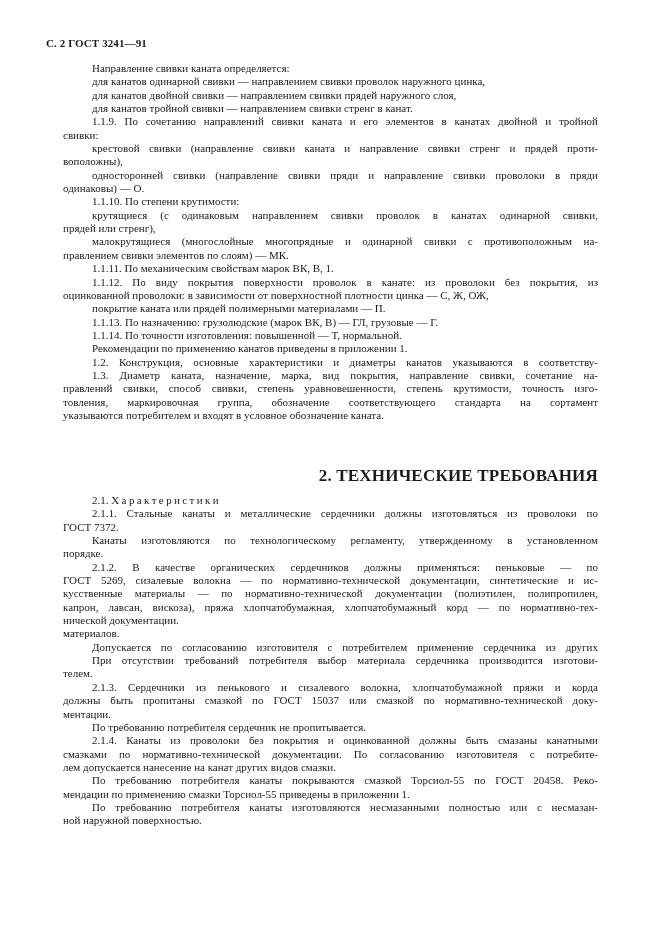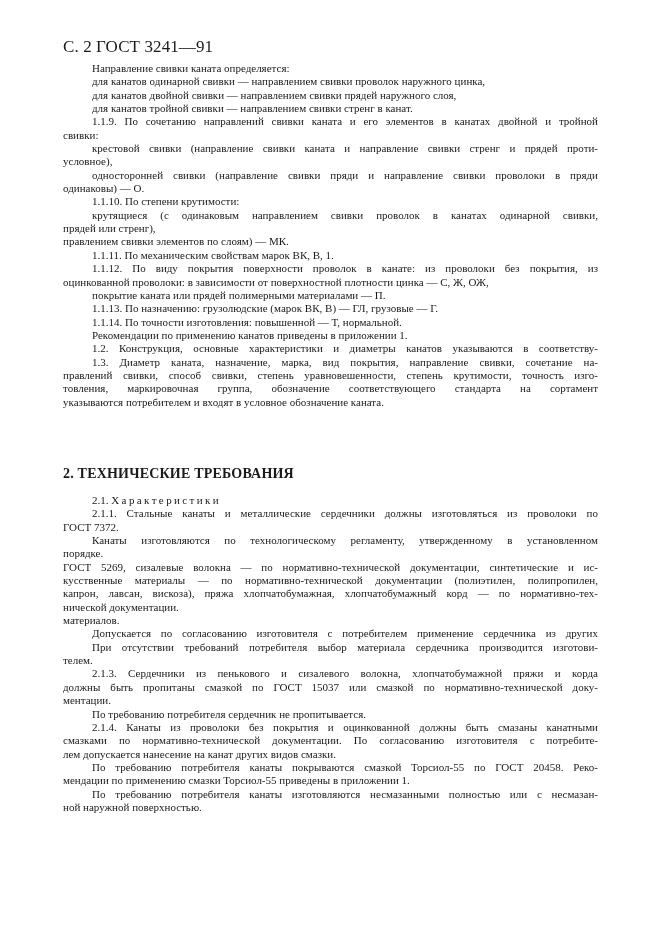--- a/index.html
+++ b/index.html
@@ -1,45 +1,46 @@
 <!DOCTYPE html>
 <html><head>
 <meta charset="utf-8">
 <style>
   html, body { margin: 0; padding: 0; background: #ffffff; }
   body { width: 661px; height: 936px; position: relative; overflow: hidden;
          font-family: "Liberation Serif", "DejaVu Serif", serif; color: #1a1a1a; }
-  .page-header { position: absolute; left: 63px; top: 37px; font-weight: normal; font-size: 17px; letter-spacing: 0.1px; }
+  .page-header { position: absolute; left: 46px; top: 37px; font-weight: bold; font-size: 11px; letter-spacing: 0.1px; }
   .block { position: absolute; left: 63px; width: 535px; font-size: 11px; line-height: 13.35px; }
   .ln { display: block; white-space: nowrap; text-align: justify; text-align-last: justify; height: 13.35px; }
   .ln.ind { padding-left: 29px; }
   .ln.last { text-align-last: left; }
-  .section-title { position: absolute; left: 63px; width: 535px; top: 466px; text-align: left;
-                   font-weight: bold; font-size: 14px; letter-spacing: 0.2px; }
+  .section-title { position: absolute; left: 63px; width: 535px; top: 466px; text-align: right;
+                   font-weight: bold; font-size: 17px; letter-spacing: 0.2px; }
   .spaced { letter-spacing: 2.4px; }
 </style>
 </head>
 <body>
 
 <div class="page-header">С. 2 ГОСТ 3241—91</div>
 
 <div class="block" id="part1" style="top:62px;">
     <span class="ln ind last">Направление свивки каната определяется:</span>
     <span class="ln ind last">для канатов одинарной свивки — направлением свивки проволок наружного цинка,</span>
     <span class="ln ind last">для канатов двойной свивки — направлением свивки прядей наружного слоя,</span>
     <span class="ln ind last">для канатов тройной свивки — направлением свивки стренг в канат.</span>
     <span class="ln ind">1.1.9.  По сочетанию направлений свивки каната и его элементов в канатах двойной и тройной</span>
     <span class="ln last">свивки:</span>
     <span class="ln ind">крестовой свивки (направление свивки каната и направление свивки стренг и прядей проти-</span>
-    <span class="ln last">условное),</span>
+    <span class="ln last">воположны),</span>
     <span class="ln ind">односторонней свивки (направление свивки пряди и направление свивки проволоки в пряди</span>
     <span class="ln last">одинаковы) — О.</span>
     <span class="ln ind last">1.1.10.  По степени крутимости:</span>
     <span class="ln ind">крутящиеся (с одинаковым направлением свивки проволок в канатах одинарной свивки,</span>
     <span class="ln last">прядей или стренг),</span>
+    <span class="ln ind">малокрутящиеся (многослойные многопрядные и одинарной свивки с противоположным на-</span>
     <span class="ln last">правлением свивки элементов по слоям) — МК.</span>
     <span class="ln ind last">1.1.11.  По механическим свойствам марок ВК, В, 1.</span>
     <span class="ln ind">1.1.12.  По виду покрытия поверхности проволок в канате: из проволоки без покрытия, из</span>
     <span class="ln last">оцинкованной проволоки: в зависимости от поверхностной плотности цинка — С, Ж, ОЖ,</span>
     <span class="ln ind last">покрытие каната или прядей полимерными материалами — П.</span>
     <span class="ln ind last">1.1.13.  По назначению: грузолюдские (марок ВК, В) — ГЛ, грузовые — Г.</span>
     <span class="ln ind last">1.1.14.  По точности изготовления: повышенной — Т, нормальной.</span>
     <span class="ln ind last">Рекомендации по применению канатов приведены в приложении 1.</span>
     <span class="ln ind">1.2.  Конструкция, основные характеристики и диаметры канатов указываются в соответству-</span>
     <span class="ln ind">1.3.  Диаметр каната, назначение, марка, вид покрытия, направление свивки, сочетание на-</span>
@@ -53,20 +54,21 @@
 <div class="block" style="top:494px;">
   <span class="ln ind last">
     <span>2.1.</span>
     <span class="spaced">Характеристики</span>
   </span>
   <div id="part2">
       <span class="ln ind">2.1.1.  Стальные канаты и металлические сердечники должны изготовляться из проволоки по</span>
       <span class="ln last">ГОСТ 7372.</span>
       <span class="ln ind">Канаты изготовляются по технологическому регламенту, утвержденному в установленном</span>
       <span class="ln last">порядке.</span>
+      <span class="ln ind">2.1.2.  В  качестве  органических  сердечников  должны  применяться:  пеньковые — по</span>
       <span class="ln">ГОСТ 5269, сизалевые волокна — по нормативно-технической документации, синтетические и ис-</span>
       <span class="ln">кусственные материалы — по нормативно-технической документации (полиэтилен, полипропилен,</span>
       <span class="ln">капрон, лавсан, вискоза), пряжа хлопчатобумажная, хлопчатобумажный корд — по нормативно-тех-</span>
       <span class="ln last">нической документации.</span>
       <span class="ln last">материалов.</span>
       <span class="ln ind">Допускается по согласованию изготовителя с потребителем применение сердечника из других</span>
       <span class="ln ind">При отсутствии требований потребителя выбор материала сердечника производится изготови-</span>
       <span class="ln last">телем.</span>
       <span class="ln ind">2.1.3.  Сердечники из пенькового и сизалевого волокна, хлопчатобумажной пряжи и корда</span>
       <span class="ln">должны быть пропитаны смазкой по ГОСТ 15037 или смазкой по нормативно-технической доку-</span>

